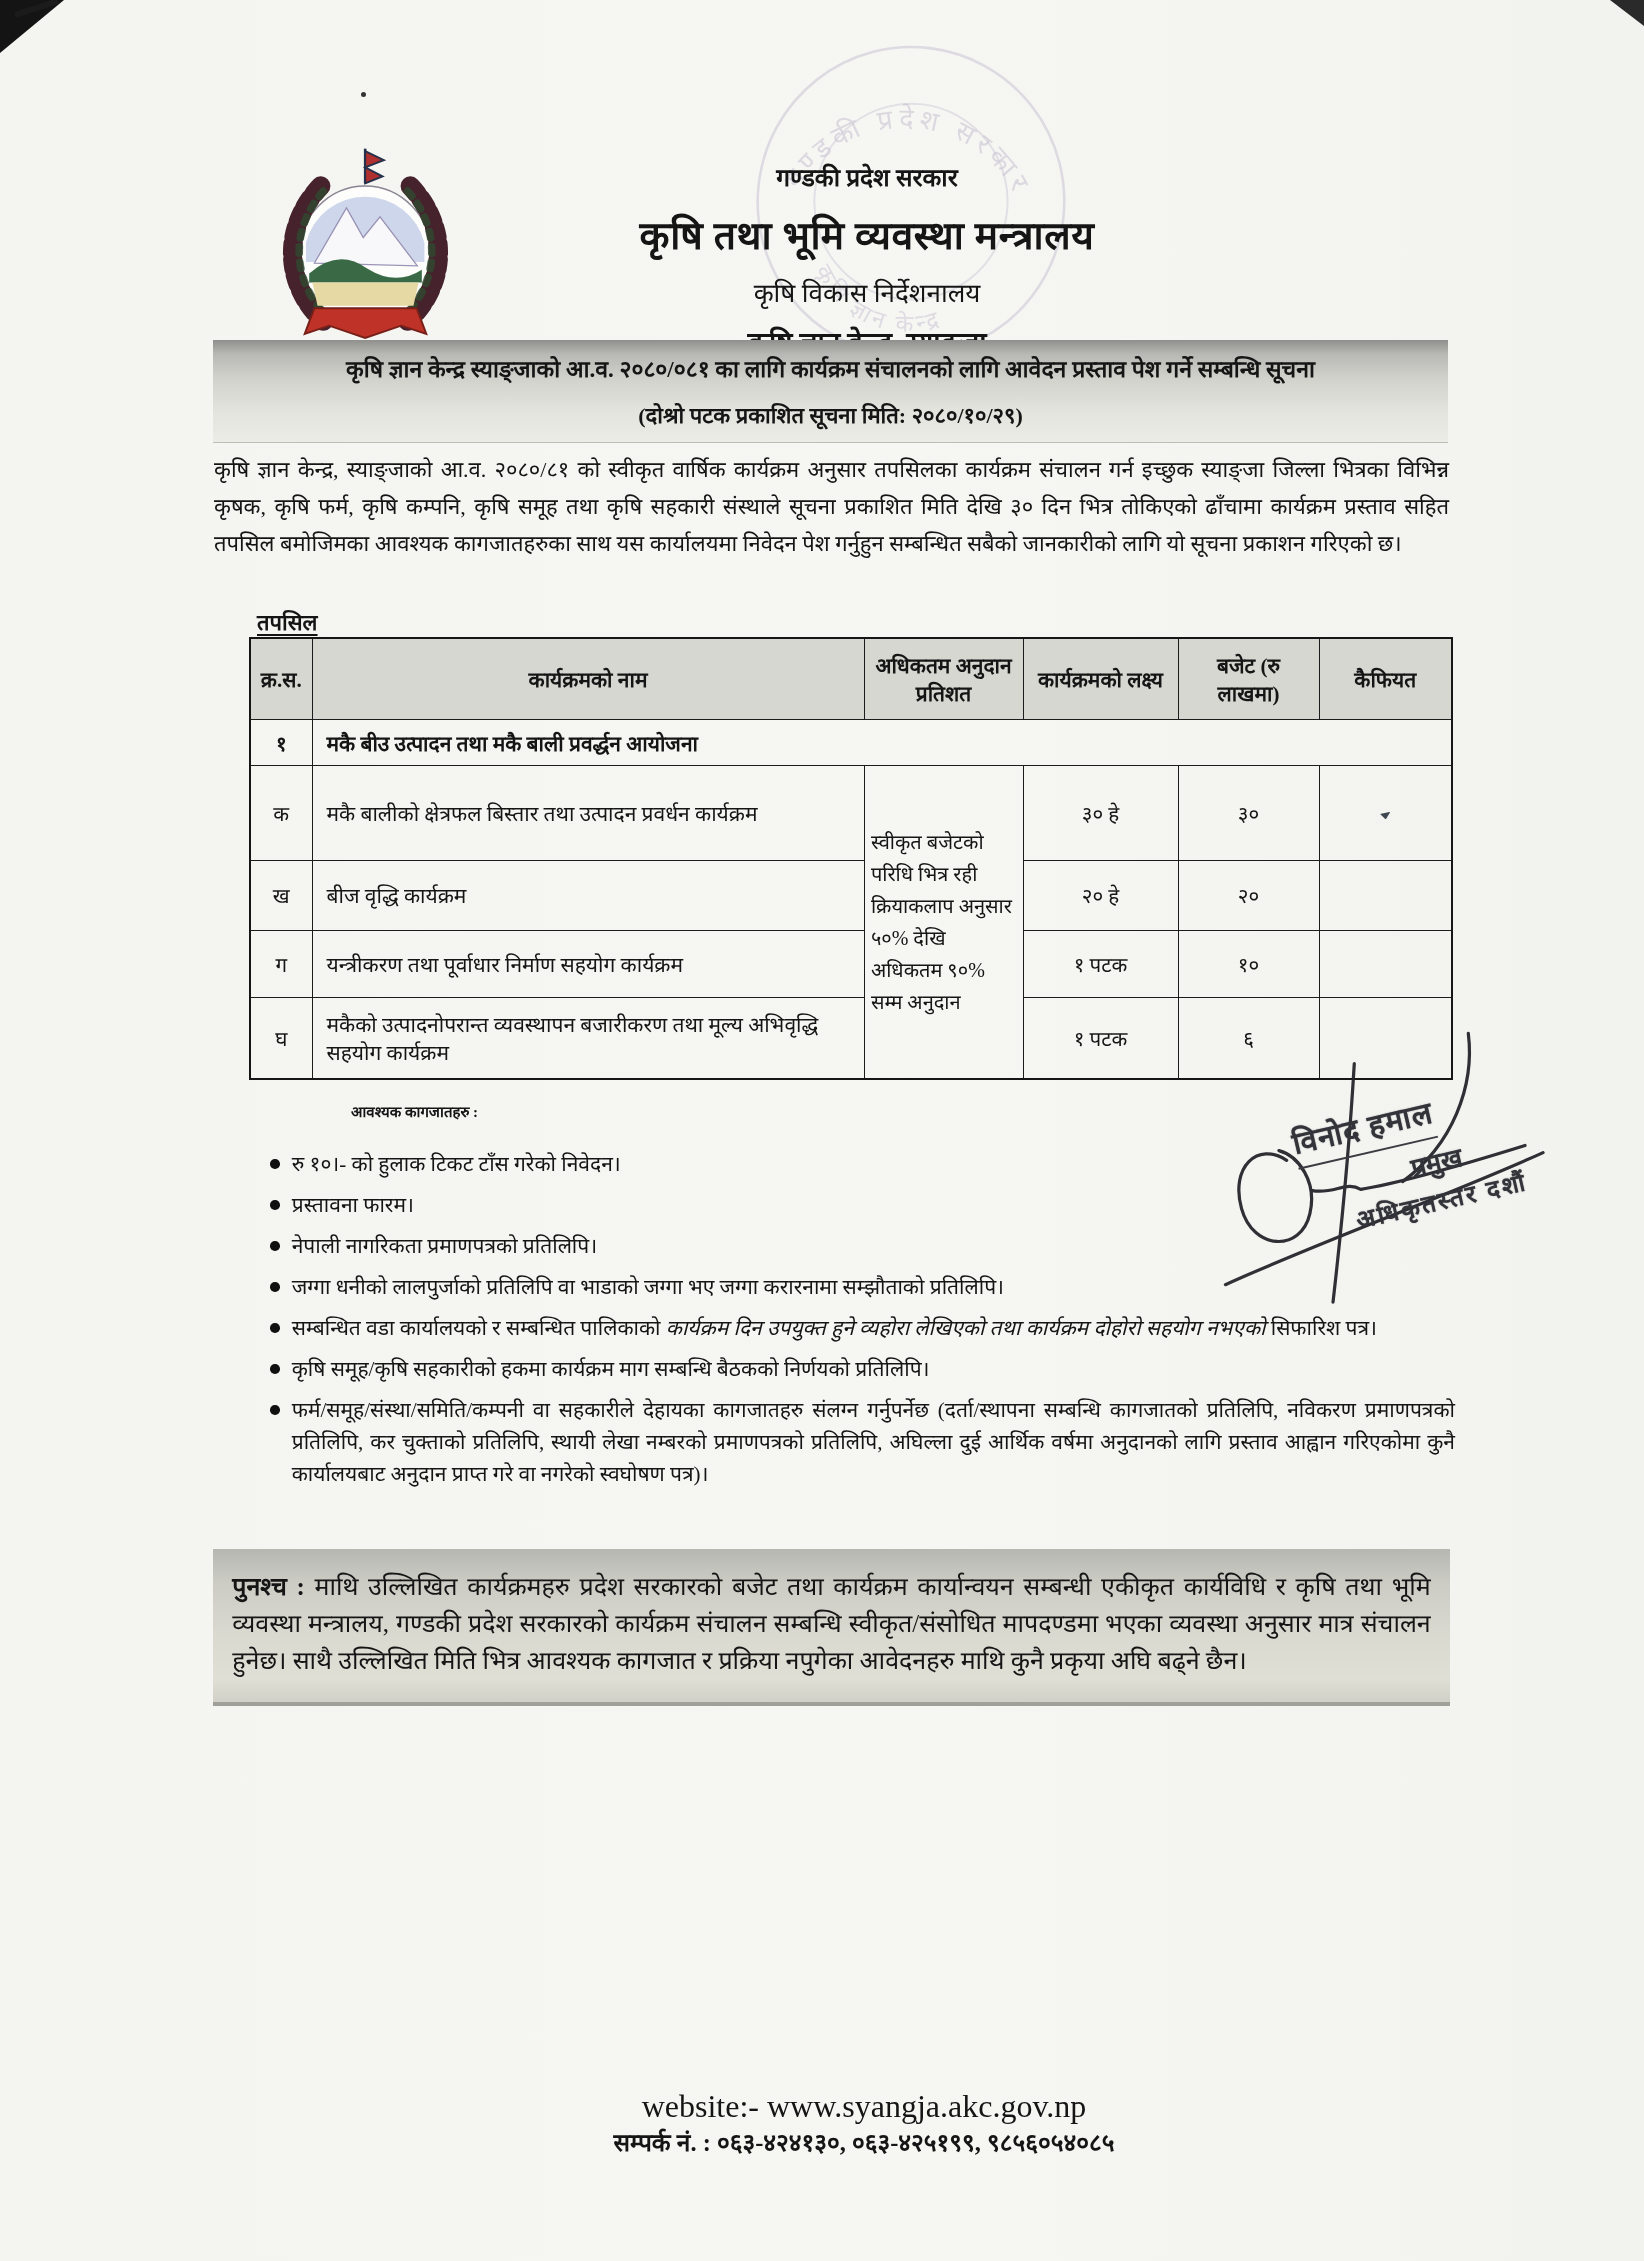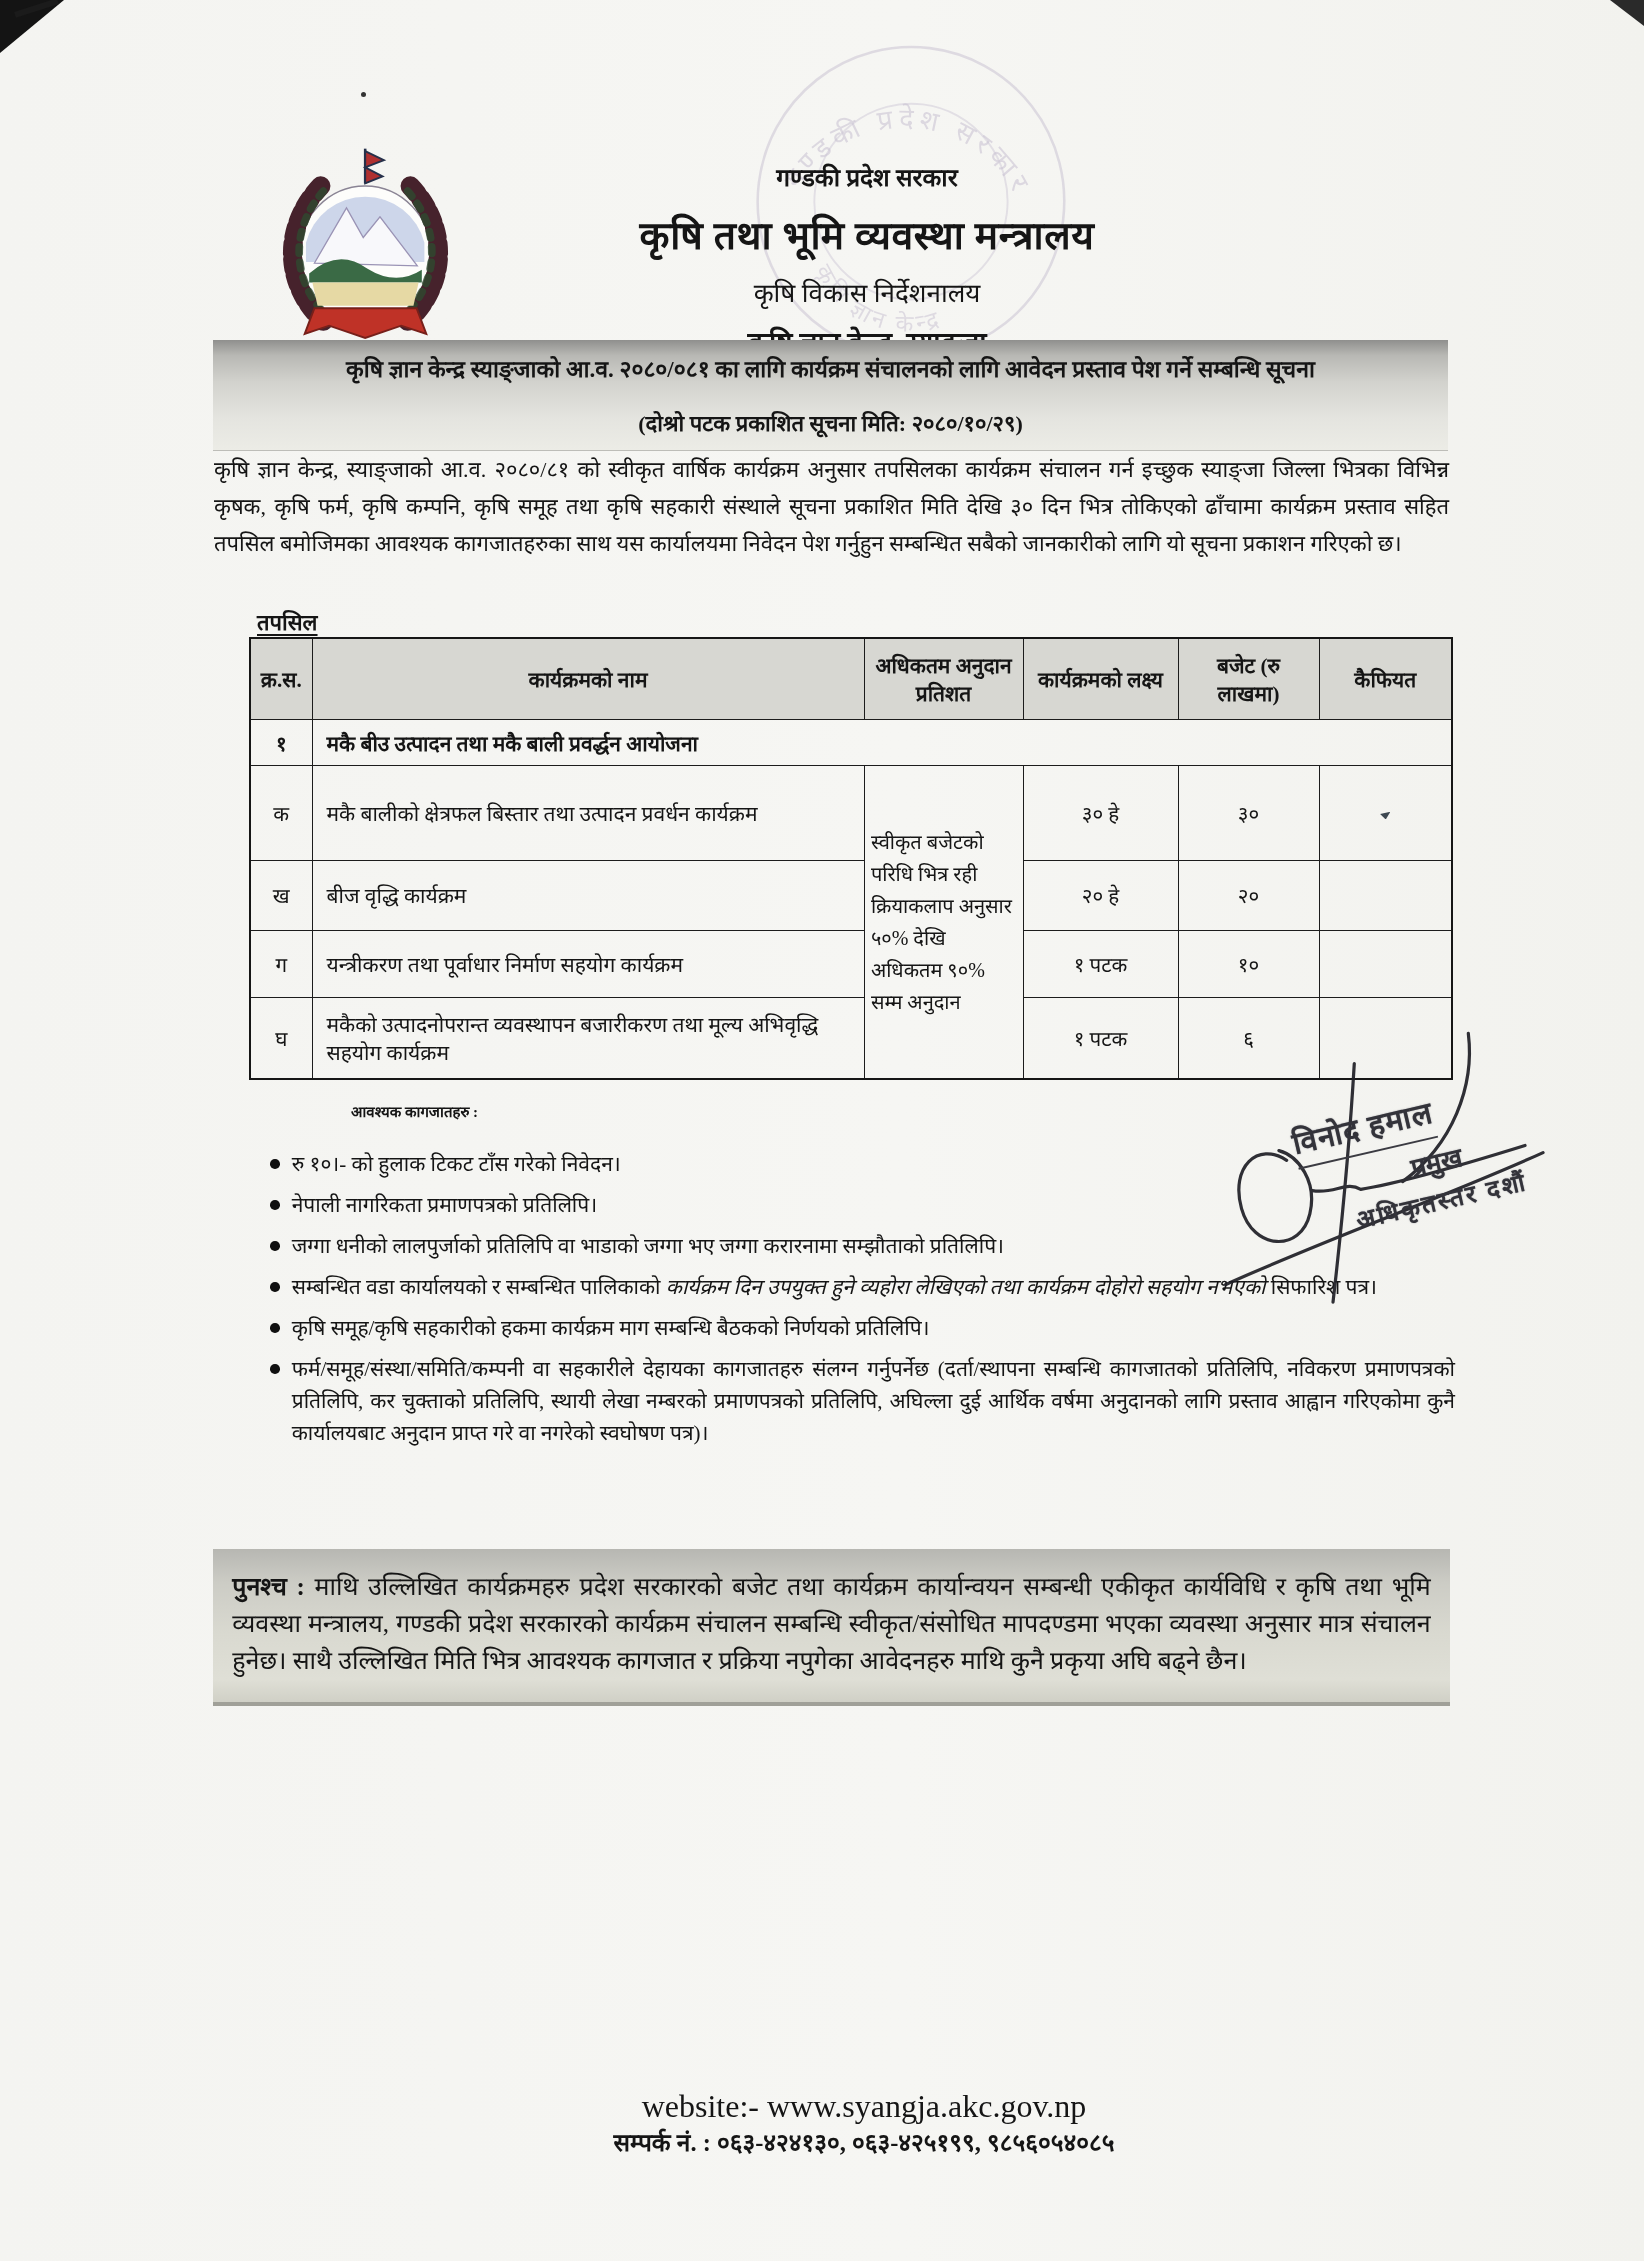--- a/index.html
+++ b/index.html
@@ -35,21 +35,21 @@
   .h-office{font-size:28px;font-weight:bold;}
 
   
   .title-bar{
     position:absolute;left:213px;top:340px;width:1235px;
     background:linear-gradient(180deg,#8f8f8d 0%,#b8b8b4 14%,#d2d2cd 38%,#e4e4df 70%,#ececE6 100%);
     background-color:#d9d9d4;
     text-align:center;padding:11.6px 5.2px 13px;box-sizing:border-box;
     border-bottom:1.9px solid #bdbdb8;
   }
-  .title-line1{font-size:23px;font-weight:bold;margin-bottom:23px;}
+  .title-line1{font-size:23px;font-weight:bold;margin-bottom:15px;}
   .title-line2{font-size:22px;font-weight:bold;}
 
   
   .body-par{position:absolute;left:214px;top:451px;width:1235px;
     font-size:22px;line-height:37px;text-align:justify;}
 
   .tapasil{position:absolute;left:257px;top:606px;font-size:22px;font-weight:bold;
     text-decoration:underline;text-decoration-thickness:1.9px;text-underline-offset:3.9px;}
 
   
@@ -215,20 +215,24 @@
     </table>
 
   <div class="docs-heading">आवश्यक कागजातहरु :</div>
   <div class="docs-list">
     <div class="doc-item">
       <span class="dot"></span>
       <span class="doc-text">रु १०।- को हुलाक टिकट टाँस गरेको निवेदन।</span>
     </div>
     <div class="doc-item">
       <span class="dot"></span>
+      <span class="doc-text">प्रस्तावना फारम।</span>
+    </div>
+    <div class="doc-item">
+      <span class="dot"></span>
       <span class="doc-text">नेपाली नागरिकता प्रमाणपत्रको प्रतिलिपि।</span>
     </div>
     <div class="doc-item">
       <span class="dot"></span>
       <span class="doc-text">जग्गा धनीको लालपुर्जाको प्रतिलिपि वा भाडाको जग्गा भए जग्गा करारनामा सम्झौताको प्रतिलिपि।</span>
     </div>
     <div class="doc-item">
       <span class="dot"></span>
       <span class="doc-text"><span>सम्बन्धित वडा कार्यालयको र सम्बन्धित पालिकाको </span><span class="ital">कार्यक्रम दिन उपयुक्त हुने व्यहोरा लेखिएको तथा कार्यक्रम दोहोरो सहयोग नभएको</span><span> सिफारिश पत्र।</span></span>
     </div>

